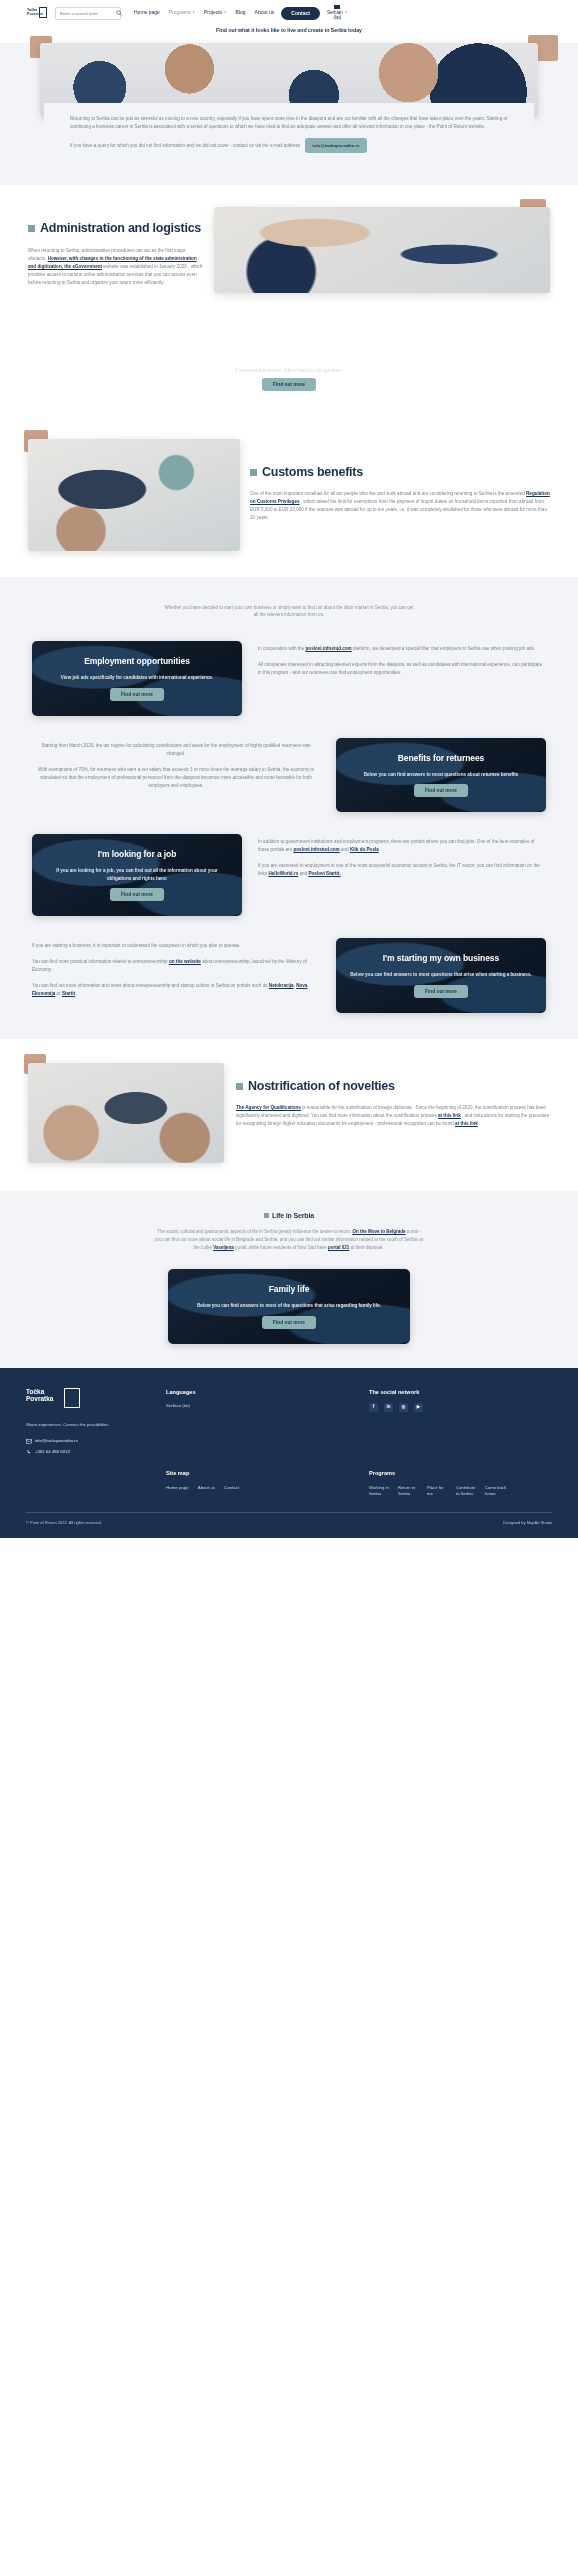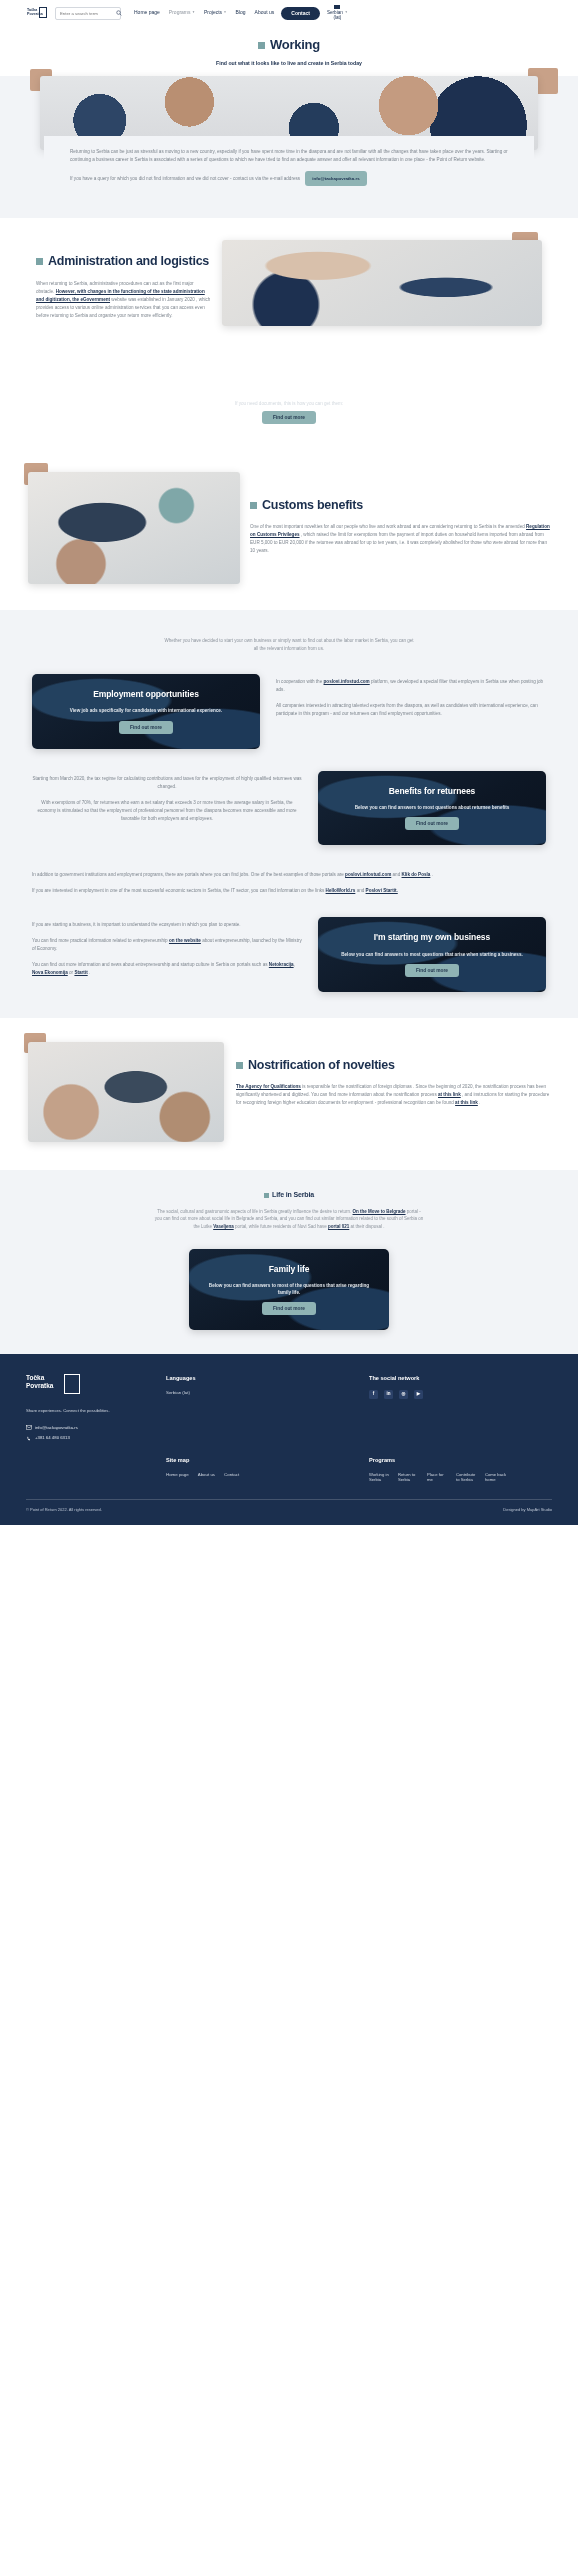--- a/index.html
+++ b/index.html
@@ -123,21 +123,21 @@
     background: #f2f4f7; padding: 12px 26px 10px;
   }
   .hero-card .ptext { text-align: left; }
   .mail-btn {
     display: inline-block; background: #8fb3b4; color: #1b2f4e;
     font-size: 4.4px; font-weight: 600; border-radius: 3px;
     padding: 3.5px 7px; margin-left: 4px; white-space: nowrap;
   }
 
   
-  .admin { background: #fff; padding: 22px 8px 26px; position: relative; }
+  .admin { background: #fff; padding: 22px 0 26px; position: relative; }
   .admin-inner { display: flex; padding: 0 28px; gap: 10px; align-items: flex-start; }
   .admin-left { width: 176px; padding-top: 12px; }
   .admin-left h2 { margin-bottom: 9px; }
   .admin-right { flex: 1; position: relative; }
   .tan-ar {
     position: absolute; right: 4px; top: -8px;
     width: 26px; height: 24px; background: #c8a188; border-radius: 2px;
   }
   .admin-img {
     position: relative; height: 86px; border-radius: 3px; overflow: hidden;
@@ -188,21 +188,21 @@
   .employ-head h2 { font-size: 8px; justify-content: center; }
   .employ-head p {
     font-size: 4.5px; color: #8d949d; max-width: 250px;
     margin: 7px auto 0; text-align: center; line-height: 1.7;
   }
   .emprow {
     display: flex; padding: 0 32px; gap: 16px;
     margin-top: 22px; align-items: flex-start;
   }
   .card {
-    position: relative; width: 228px; border-radius: 5px;
+    position: relative; width: 210px; border-radius: 5px;
     padding: 14px 14px 15px; text-align: center;
     display: flex; flex-direction: column; align-items: center; gap: 6px;
     background:
       radial-gradient(ellipse at 30% 35%, #23415f 0 30%, transparent 32%),
       radial-gradient(ellipse at 80% 75%, #1d3958 0 26%, transparent 28%),
       linear-gradient(150deg,#152437 0%,#0d1725 60%,#0b131f 100%);
     box-shadow: 0 2px 8px rgba(0,0,0,.18);
   }
   .card h3 { font-size: 8.5px; color: #fff; font-weight: 700; letter-spacing: -.01em; }
   .card p { font-size: 4.6px; color: #e3e8ed; font-weight: 600; line-height: 1.6; }
@@ -238,21 +238,21 @@
 
   
   .life { background: #f2f4f7; padding: 20px 0 24px; }
   .life-head { text-align: center; }
   .life-head h2 { font-size: 7px; justify-content: center; }
   .life-head p {
     font-size: 4.5px; color: #8d949d; max-width: 270px;
     margin: 7px auto 0; text-align: center; line-height: 1.7;
   }
   .family-wrap { display: flex; justify-content: center; margin-top: 18px; }
-  .family-card { width: 200px; }
+  .family-card { width: 242px; }
 
   
   .news {
     background: linear-gradient(135deg,#4f6f7b 0%,#3c5a6b 50%,#405f70 100%);
     padding: 22px 0 26px; text-align: center;
   }
   .news h2 { font-size: 9px; color: #fff; font-weight: 700; }
   .news-form { width: 260px; margin: 14px auto 0; }
   .news-row { display: flex; gap: 8px; margin-bottom: 8px; }
   .field {
@@ -355,26 +355,20 @@
       <div class="flag"></div>
       <div class="lang-row">
         <span>Serbian</span>
         <span class="caret">▼</span>
       </div>
       <span>(lat)</span>
     </div>
   </div>
 
   <div class="hero">
-    <div class="hero-head">
-      <h1 class="section-title hero-h">
-        <span class="sq"></span>
-        <span>Working</span>
-      </h1>
-    </div>
     <div class="hero-sub">Find out what it looks like to live and create in Serbia today</div>
 
     <div class="hero-imgwrap">
       <div class="tan-tl"></div>
       <div class="tan-tr"></div>
       <div class="hero-img"></div>
     </div>
 
     <div class="hero-card">
       <p class="ptext">Returning to Serbia can be just as stressful as moving to a new country, especially if you have spent more time in the diaspora and are not familiar with all the changes that have taken place over the years. Starting or continuing a business career in Serbia is associated with a series of questions to which we have tried to find an adequate answer and offer all relevant information in one place - the Point of Return website.</p>
@@ -460,20 +454,26 @@
       </div>
       <div class="card">
         <div class="tan tr"></div>
         <h3>Benefits for returnees</h3>
         <p>Below you can find answers to most questions about returnee benefits</p>
         <button class="tile-btn">Find out more</button>
       </div>
     </div>
 
     <div class="emprow">
+      <div class="card">
+        <div class="tan tl"></div>
+        <h3>I'm looking for a job</h3>
+        <p>If you are looking for a job, you can find out all the information about your obligations and rights here:</p>
+        <button class="tile-btn">Find out more</button>
+      </div>
       <div class="col-text">
         <p class="ptext">
           <span>In addition to government institutions and employment programs, there are portals where you can find jobs. One of the best examples of those portals are</span>
           <a class="lnk" href="#">poslovi.infostud.com</a>
           <span>and</span>
           <a class="lnk" href="#">Klik do Posla</a>
           <span>.</span>
         </p>
         <p class="ptext">
           <span>If you are interested in employment in one of the most successful economic sectors in Serbia, the IT sector, you can find information on the links</span>

